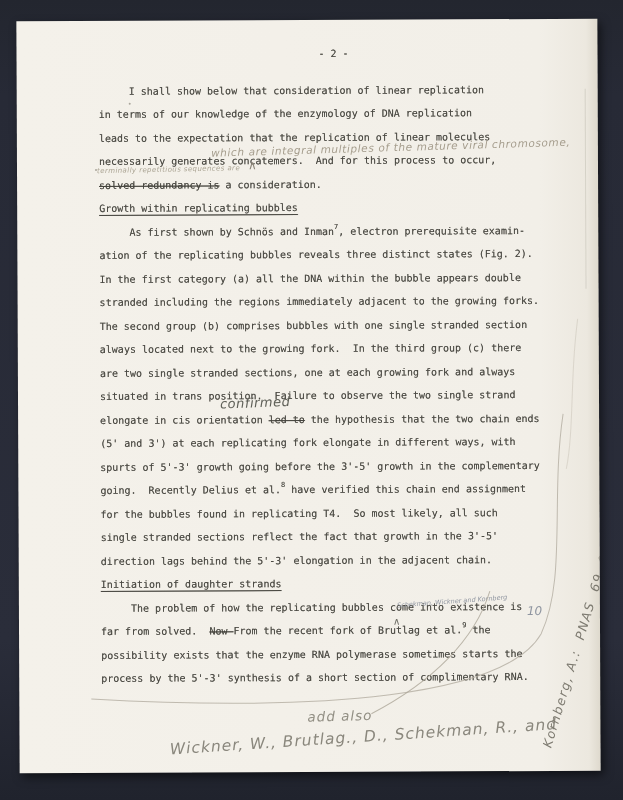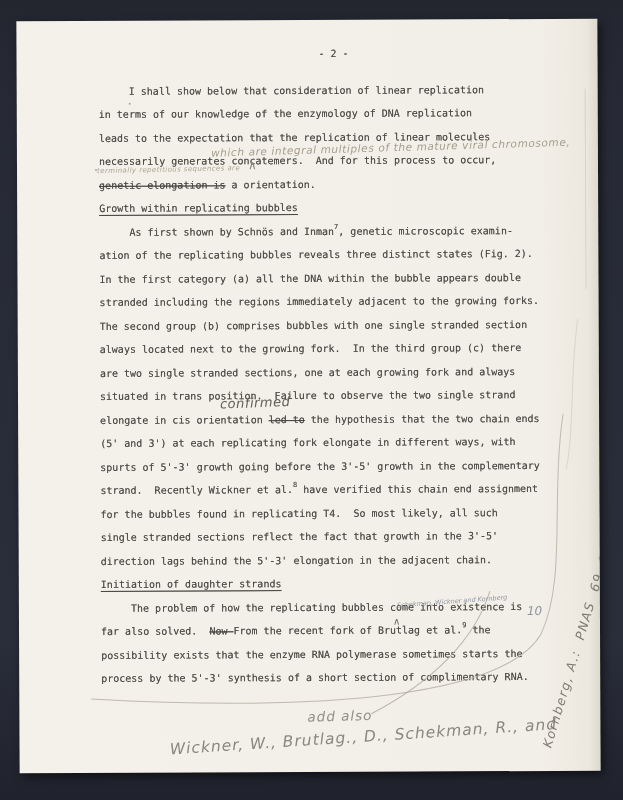--- a/index.html
+++ b/index.html
@@ -61,44 +61,44 @@
     <div class="speck" style="left:112px;top:82px;"></div>
     <div class="speck" style="left:78px;top:148px;"></div>
 
     <div class="typed">
       <div class="line pageno">- 2 -</div>
 
       <div class="line"><span>     I shall show below that consideration of linear replication</span></div>
       <div class="line"><span>in terms of our knowledge of the enzymology of DNA replication</span></div>
       <div class="line"><span>leads to the expectation that the replication of linear molecules</span></div>
       <div class="line"><span>necessarily generates concatemers.  And for this process to occur,</span></div>
-      <div class="line"><span class="st">genetic elongation is</span><span> a orientation.</span></div>
+      <div class="line"><span class="st">solved redundancy is</span><span> a consideration.</span></div>
 
       <div class="line heading">Growth within replicating bubbles</div>
 
-      <div class="line"><span>     As first shown by Schnös and Inman</span><span class="sup">7</span><span>, genetic microscopic examin-</span></div>
+      <div class="line"><span>     As first shown by Schnös and Inman</span><span class="sup">7</span><span>, electron prerequisite examin-</span></div>
       <div class="line"><span>ation of the replicating bubbles reveals three distinct states (Fig. 2).</span></div>
       <div class="line"><span>In the first category (a) all the DNA within the bubble appears double</span></div>
       <div class="line"><span>stranded including the regions immediately adjacent to the growing forks.</span></div>
       <div class="line"><span>The second group (b) comprises bubbles with one single stranded section</span></div>
       <div class="line"><span>always located next to the growing fork.  In the third group (c) there</span></div>
       <div class="line"><span>are two single stranded sections, one at each growing fork and always</span></div>
       <div class="line"><span>situated in trans position.  Failure to observe the two single strand</span></div>
       <div class="line"><span>elongate in cis orientation </span><span class="st">led to</span><span> the hypothesis that the two chain ends</span></div>
       <div class="line"><span>(5' and 3') at each replicating fork elongate in different ways, with</span></div>
       <div class="line"><span>spurts of 5'-3' growth going before the 3'-5' growth in the complementary</span></div>
-      <div class="line"><span>strand.  Recently Wickner et al.</span><span class="sup">8</span><span> have verified this chain end assignment</span></div>
+      <div class="line"><span>going.  Recently Delius et al.</span><span class="sup">8</span><span> have verified this chain end assignment</span></div>
       <div class="line"><span>for the bubbles found in replicating T4.  So most likely, all such</span></div>
       <div class="line"><span>single stranded sections reflect the fact that growth in the 3'-5'</span></div>
       <div class="line"><span>direction lags behind the 5'-3' elongation in the adjacent chain.</span></div>
 
       <div class="line heading">Initiation of daughter strands</div>
 
       <div class="line"><span>     The problem of how the replicating bubbles come into existence is</span></div>
-      <div class="line"><span>far also solved.  </span><span class="st">Now </span><span>From the recent fork of Brutlag et al.</span><span class="sup">9</span><span> the</span></div>
+      <div class="line"><span>far from solved.  </span><span class="st">Now </span><span>From the recent fork of Brutlag et al.</span><span class="sup">9</span><span> the</span></div>
       <div class="line"><span>possibility exists that the enzyme RNA polymerase sometimes starts the</span></div>
       <div class="line"><span>process by the 5'-3' synthesis of a short section of complimentary RNA.</span></div>
     </div>
 
     <div class="hw hw-insert">which are integral multiples of the mature viral chromosome,</div>
     <div class="hw hw-caret1">∧</div>
     <div class="hw hw-replace">terminally repetitious sequences are</div>
     <div class="hw hw-confirmed">confirmed</div>
     <div class="hw hw-brutlag">Schekman, Wickner and Kornberg</div>
     <div class="hw hw-sup10">10</div>

